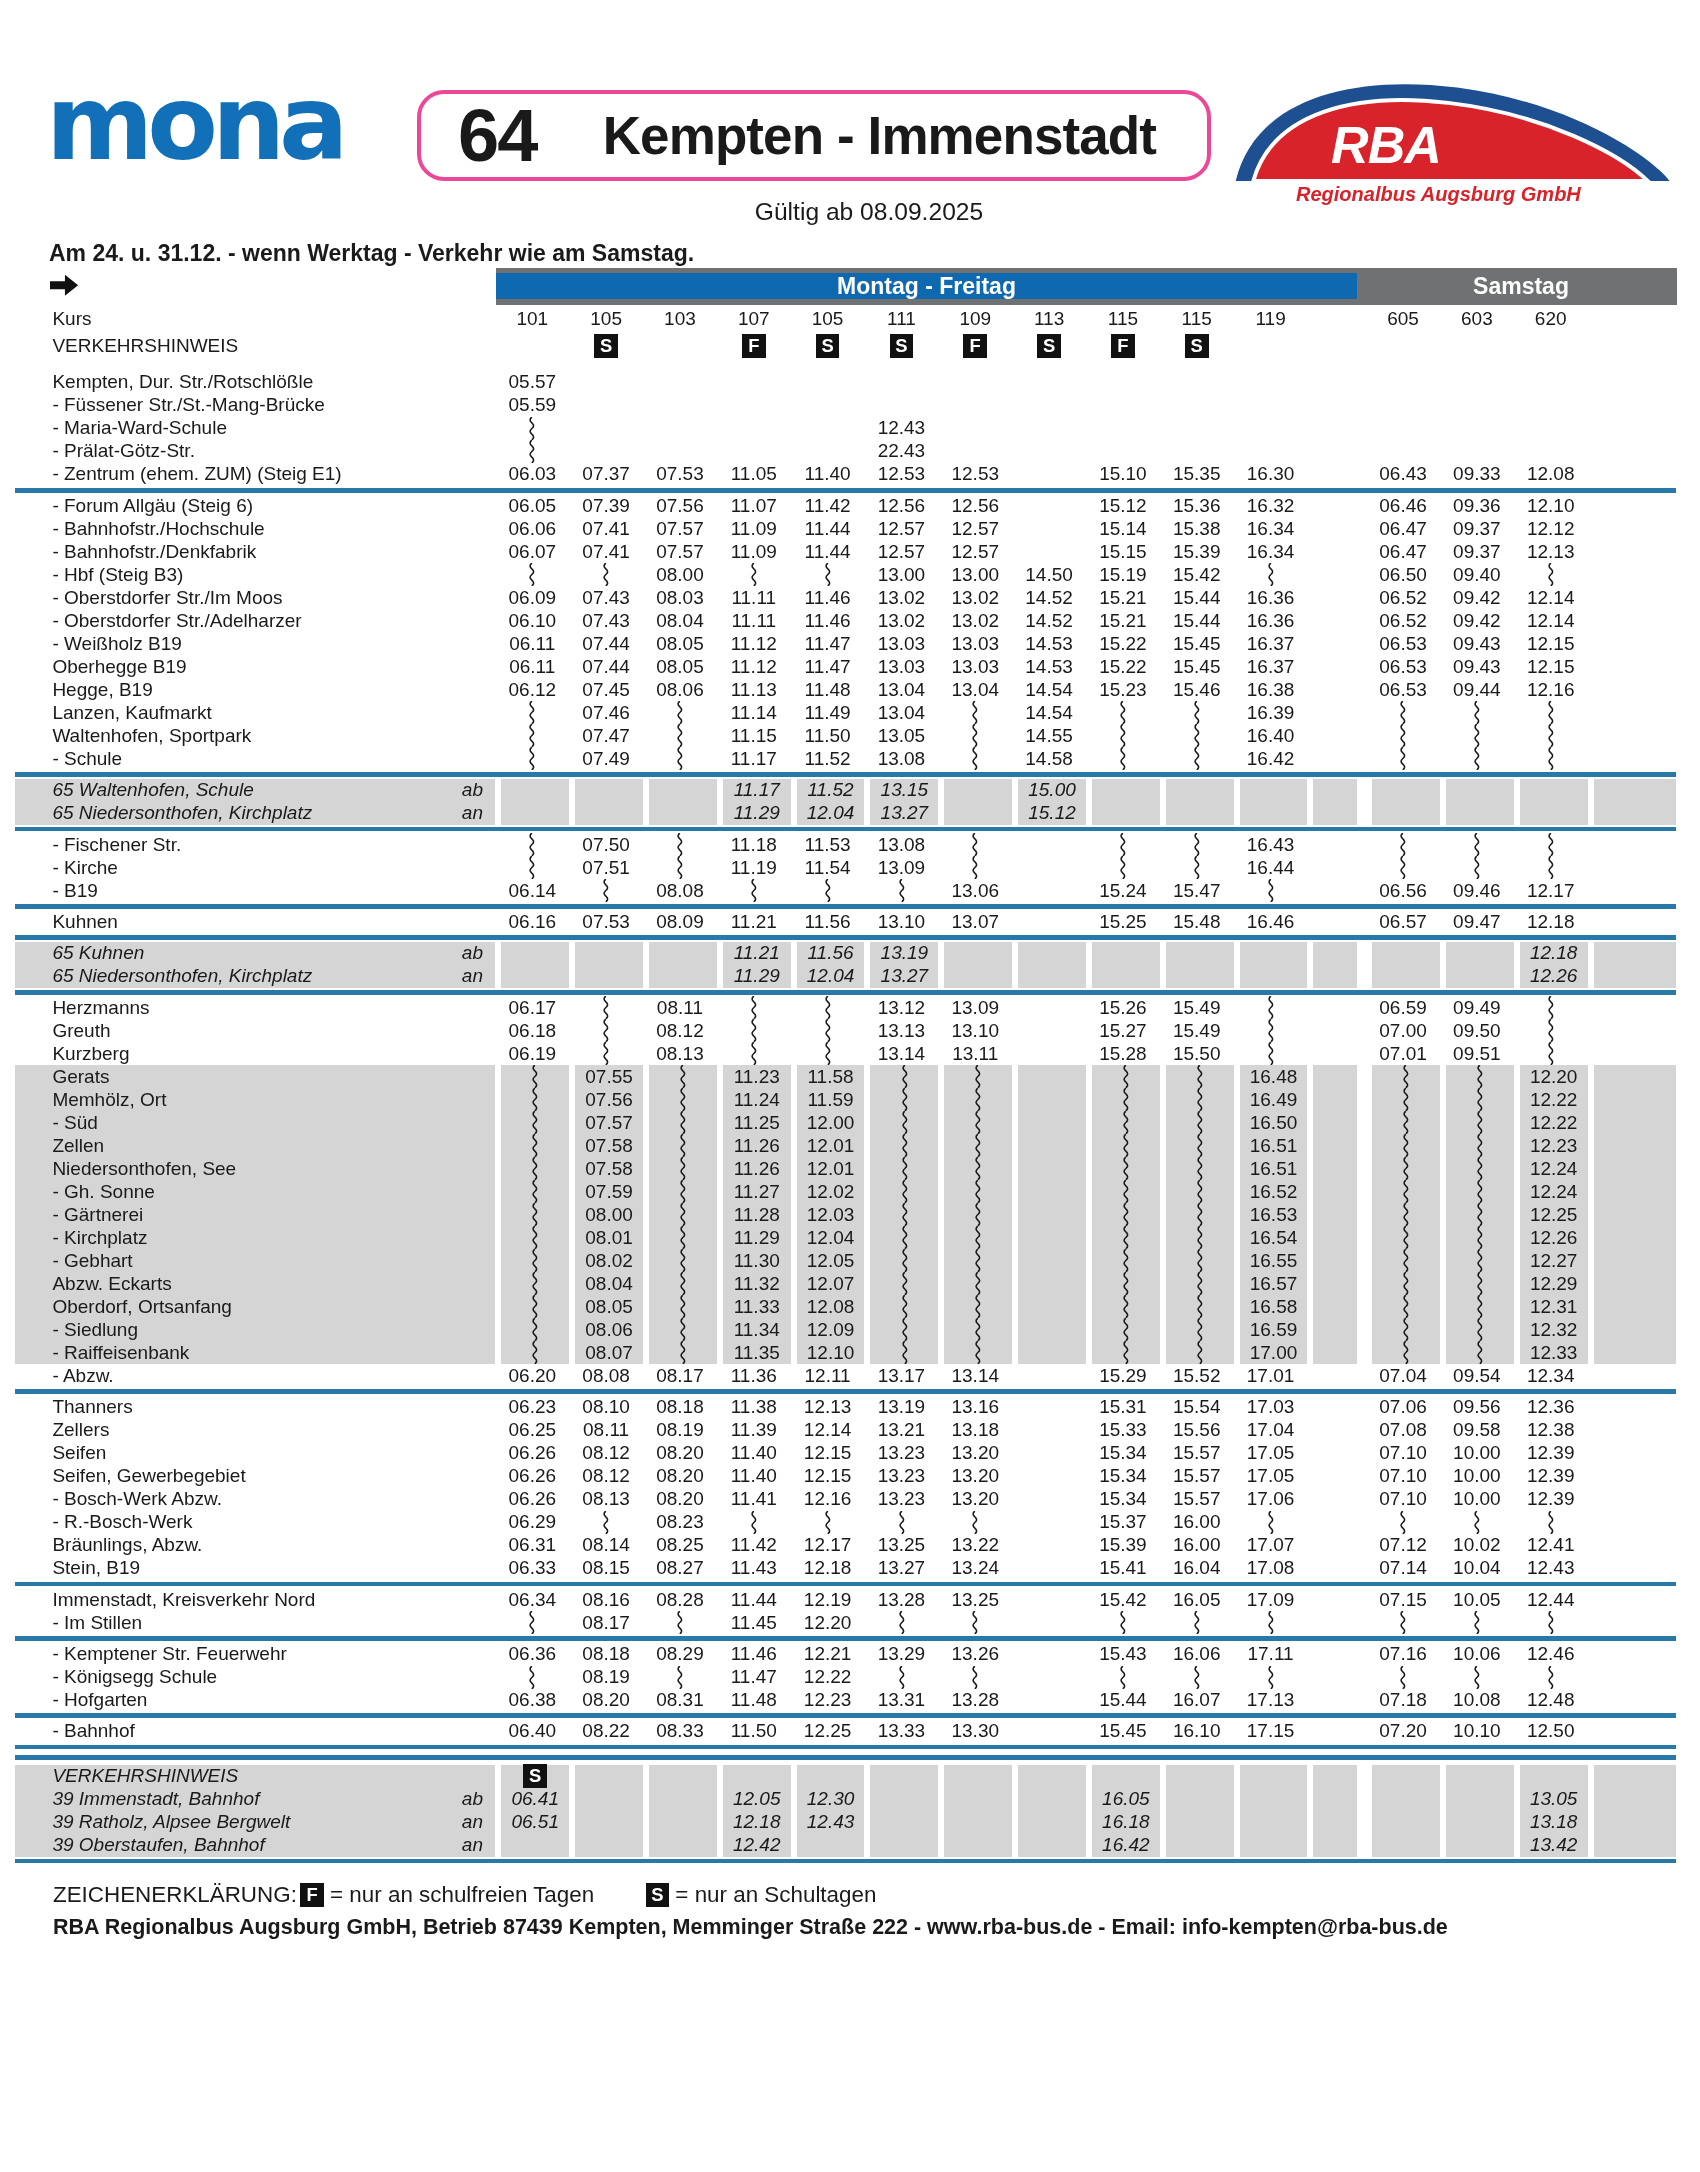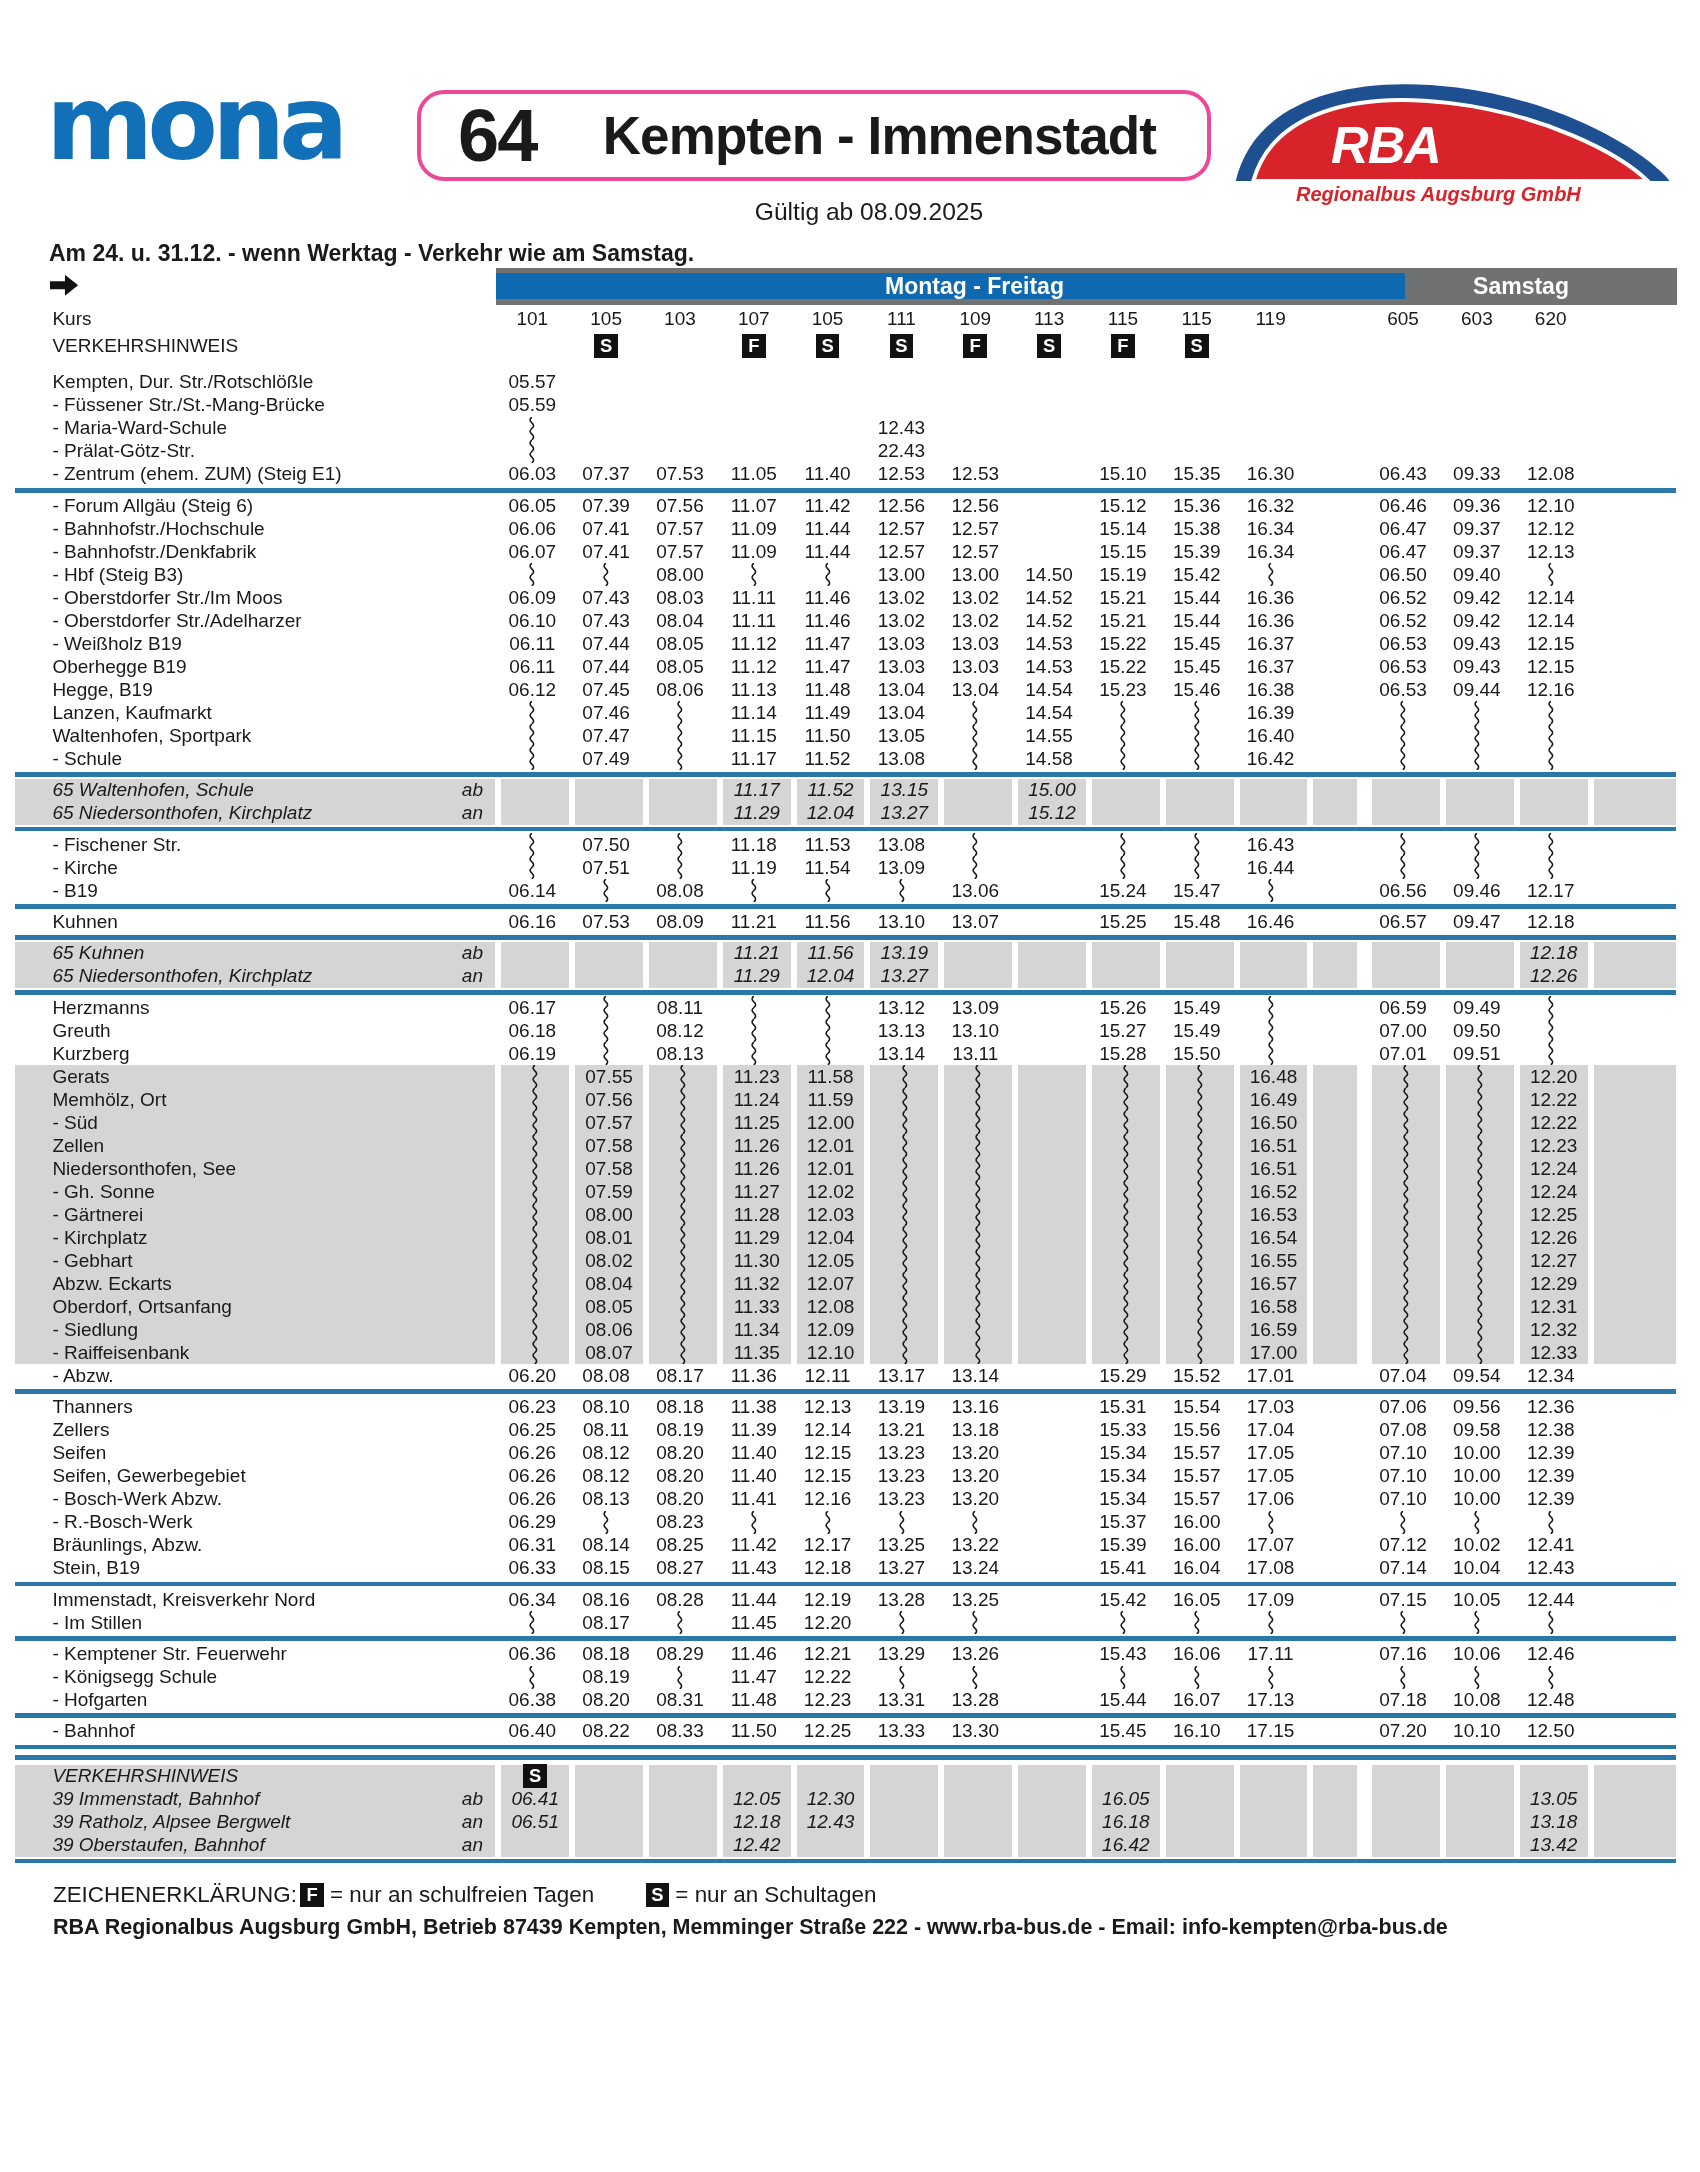--- a/index.html
+++ b/index.html
@@ -14,21 +14,21 @@
   .linename{font-size:53px;font-weight:bold;margin-left:66px;letter-spacing:-0.9px;white-space:nowrap;}
   .rba{position:absolute;left:1229px;top:81px;width:443px;height:103px;}
   .rba-word{position:absolute;left:66px;top:34px;font-size:52px;font-weight:bold;font-style:italic;color:#fff;letter-spacing:-0.9px;margin-left:36px;}
   .rba-sub{position:absolute;left:1296px;top:183px;font-size:20px;font-weight:bold;font-style:italic;color:#D8232A;white-space:nowrap;}
   .gueltig{position:absolute;left:562px;top:198px;width:614px;text-align:center;font-size:24.6px;}
   .note{position:absolute;left:49px;top:240px;font-size:23px;font-weight:bold;white-space:nowrap;}
   .arrow{position:absolute;left:50px;top:273px;}
   
   .band{position:absolute;left:496px;top:268px;width:1181px;height:37px;background:#6F7173;}
   .band-blue{position:absolute;left:0;top:5.3px;height:26px;width:861px;background:#0F69B0;
-             display:flex;align-items:center;justify-content:center;padding-left:48px;}
+             display:flex;align-items:center;justify-content:center;}
   .band-sa{position:absolute;left:870px;top:0;height:37px;width:310px;display:flex;align-items:center;justify-content:center;}
   .band span{color:#fff;font-size:23px;font-weight:bold;}
   
   .tablewrap{position:relative;margin:307px 0 0 15.4px;width:1661px;}
   .row{display:flex;height:23px;align-items:center;}
   .row.hdr{height:24.6px;}
   .row.badges{height:28px;}
   .name{width:481px;height:100%;box-sizing:border-box;padding-left:37px;font-size:19px;
         white-space:nowrap;display:flex;align-items:center;}
   .sfx{margin-left:auto;margin-right:12.3px;font-style:italic;}

